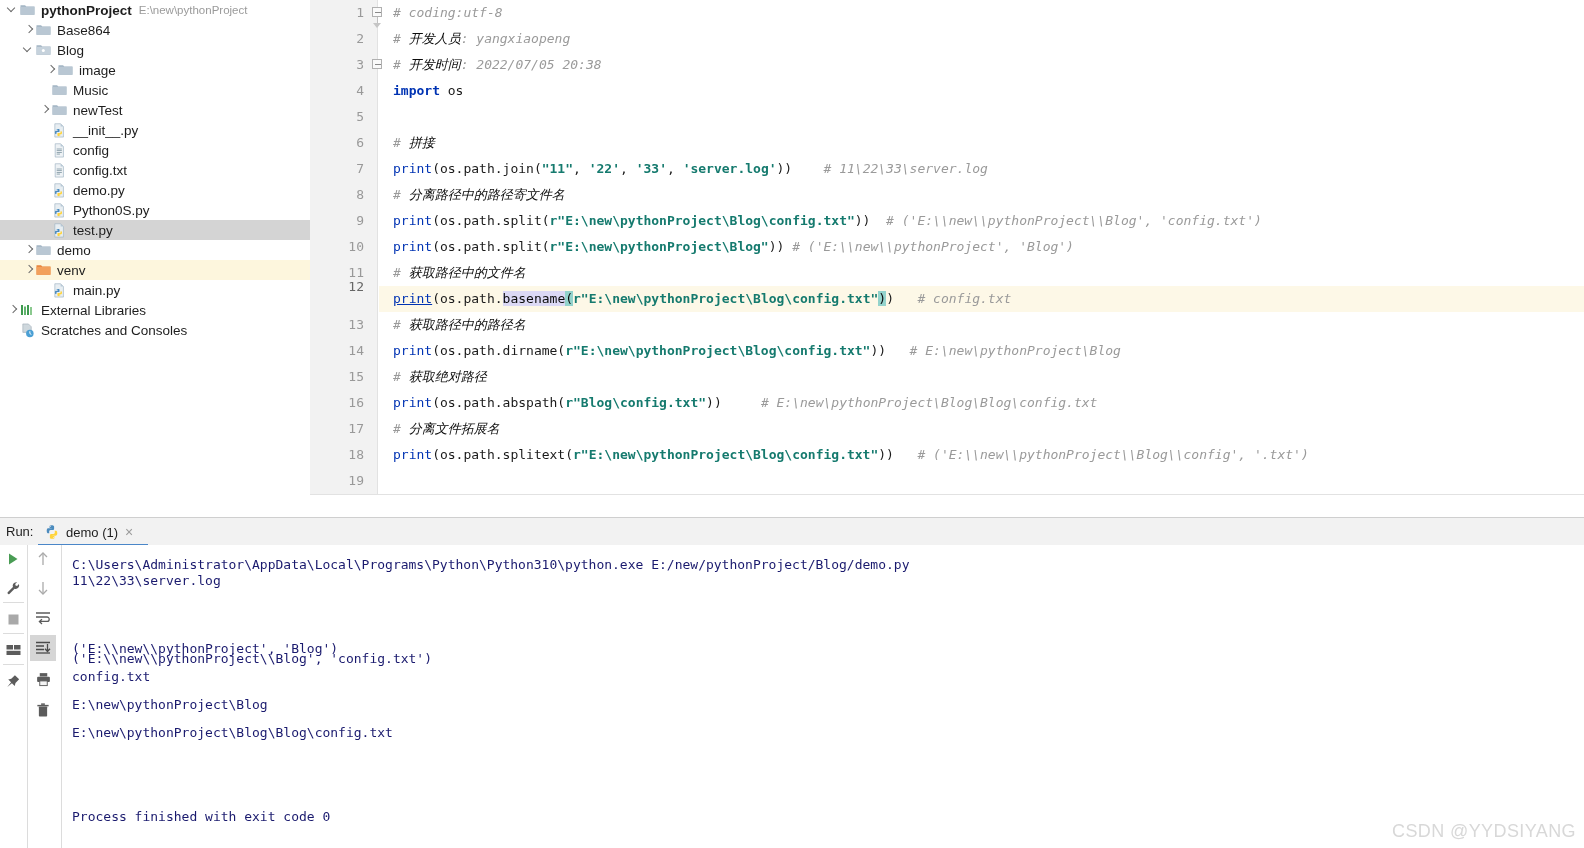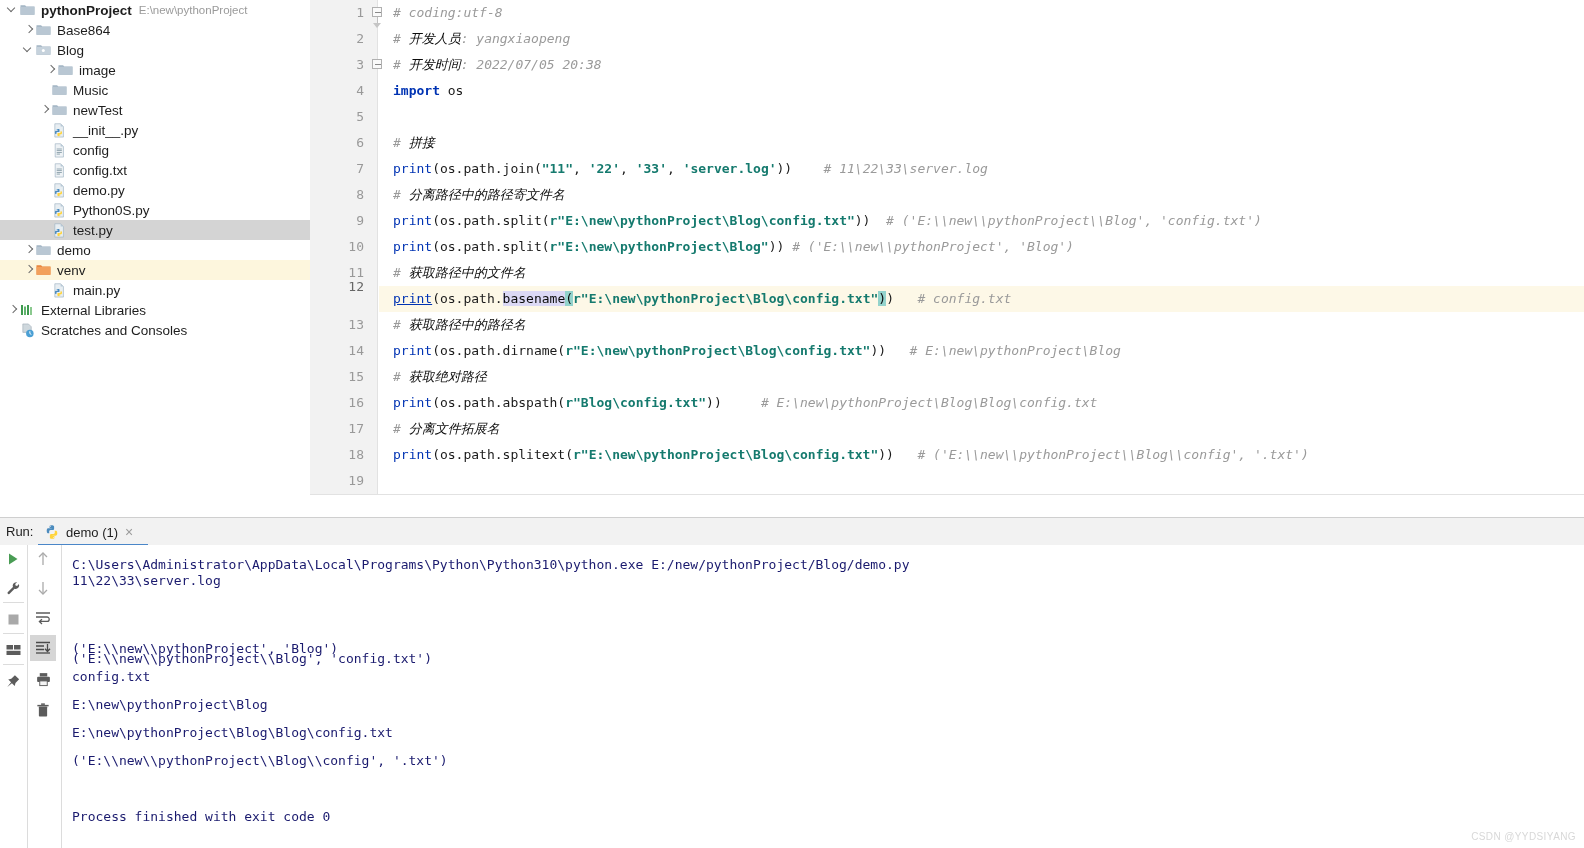--- a/index.html
+++ b/index.html
@@ -222,21 +222,21 @@
   .oline {
     position: absolute; left: 10px;
     height: 28px; line-height: 28px;
     white-space: pre;
     font-family: "DejaVu Sans Mono", monospace;
     font-size: 13px;
     color: #1a1a6e;
   }
   #watermark {
     position: absolute; right: 8px; bottom: 6px;
-    font-size: 10px;
+    font-size: 18px;
     color: #d8d8d8;
     letter-spacing: 0.4px;
   }
 </style>
 </head>
 <body>
 
 <div id="app">
 
   <div id="project-tree">
@@ -589,20 +589,19 @@
     <div id="run-sb-divider2"></div>
 
     <div id="console">
         <div class="oline" style="top: 6px;">C:\Users\Administrator\AppData\Local\Programs\Python\Python310\python.exe E:/new/pythonProject/Blog/demo.py</div>
         <div class="oline" style="top: 22px;">11\22\33\server.log</div>
         <div class="oline" style="top: 56px; margin-top: 44px;">('E:\\new\\pythonProject\\Blog', 'config.txt')</div>
         <div class="oline" style="top: 90px;">('E:\\new\\pythonProject', 'Blog')</div>
         <div class="oline" style="top: 118px;">config.txt</div>
         <div class="oline" style="top: 146px;">E:\new\pythonProject\Blog</div>
         <div class="oline" style="top: 174px;">E:\new\pythonProject\Blog\Blog\config.txt</div>
-        <div class="oline" style="top: 202px;">('E:\\new\\pythonProject\\Blog\\config', '.txt')</div>
         <div class="oline" style="top: 230px;"></div>
         <div class="oline" style="top: 258px;">Process finished with exit code 0</div>
       </div>
     <div id="watermark">CSDN @YYDSIYANG</div>
   </div>
 
 </div>
 
 </body></html>

